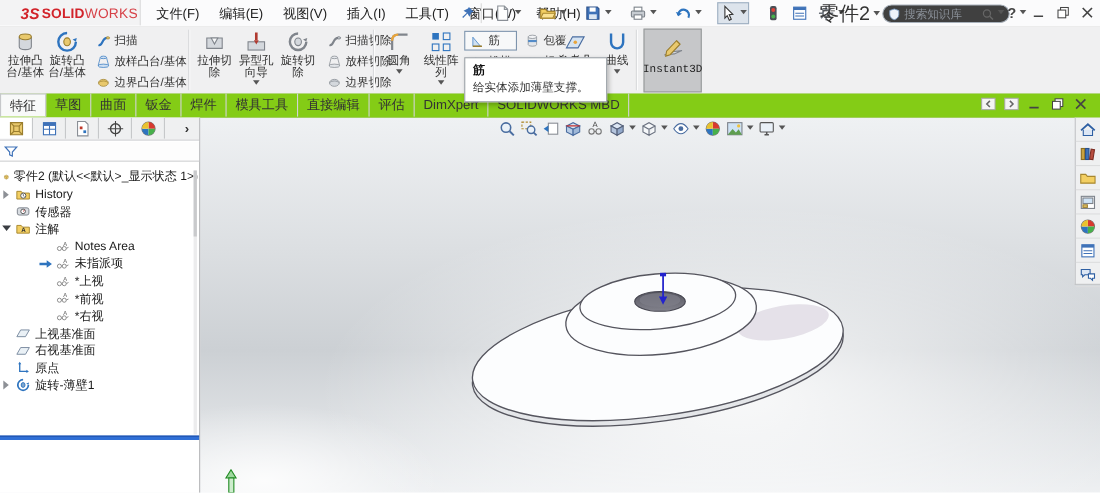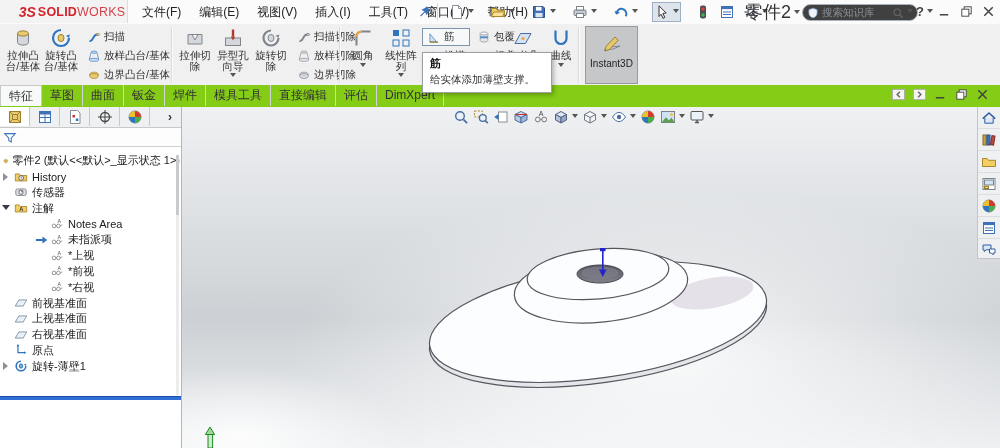--- a/index.html
+++ b/index.html
@@ -41,21 +41,21 @@
   .rib-group{position:absolute;top:0;height:61px;display:flex;align-items:flex-start;}
   .rib-big{width:38px;padding-top:3px;display:flex;flex-direction:column;align-items:center;cursor:default;}
   .rib-big .rlines{margin-top:1px;font-size:10.5px;line-height:10.5px;color:#333;text-align:center;word-break:break-all;width:38px;}
   .rib-big .caret{margin:2px 0 0 0;}
   .rib-stack{display:flex;flex-direction:column;margin-left:2px;padding-top:4px;}
   .rib-small{display:flex;align-items:center;height:16px;margin-bottom:1px;padding:0 4px;border:1px solid transparent;white-space:nowrap;}
   .rib-small .lbl{font-size:10.5px;color:#333;margin-left:3px;}
   .rib-small.hov{border-color:#7e94ad;background:#f7f8f9;}
   .rib-sep{position:absolute;top:3px;width:1px;height:55px;background:#d9dadc;box-shadow:1px 0 0 #fcfcfc;}
   #instant3d{position:absolute;left:585px;top:2px;width:53px;height:58px;background:#c6c7c9;border:1px solid #989a9c;
-             display:flex;flex-direction:column;align-items:center;padding-top:5px;box-sizing:border-box;}
+             display:flex;flex-direction:column;align-items:center;padding-top:5px;box-sizing:border-box;font-family:Liberation Mono, monospace;}
   #instant3d .lbl{font-size:10px;color:#222;margin-top:4px;}
   #rib-tooltip{position:absolute;left:422px;top:52px;width:114px;background:#fff;border:1px solid #9aa0a6;
                box-shadow:2px 2px 4px rgba(0,0,0,.25);padding:3px 7px 5px;z-index:60;}
   #rib-tooltip .tt-title{font-size:11px;font-weight:bold;color:#111;}
   #rib-tooltip .tt-text{font-size:10.5px;color:#333;margin-top:2px;white-space:nowrap;}
 
   
   #tabrow{position:absolute;left:0;top:85px;width:1000px;height:22px;background:#84cc16;border-bottom:1px solid #c9cbce;}
   #tabs{display:flex;height:22px;}
   .cmdtab{height:21px;line-height:21px;padding:0 8px;font-size:12px;color:#333;border-right:1px solid #d2d3d5;white-space:nowrap;cursor:default;}
@@ -483,20 +483,21 @@
     <div id="tabs">
         <span class="cmdtab active">特征</span>
         <span class="cmdtab">草图</span>
         <span class="cmdtab">曲面</span>
         <span class="cmdtab">钣金</span>
         <span class="cmdtab">焊件</span>
         <span class="cmdtab">模具工具</span>
         <span class="cmdtab">直接编辑</span>
         <span class="cmdtab">评估</span>
         <span class="cmdtab">DimXpert</span>
+        <span class="cmdtab">SOLIDWORKS MBD</span>
       </div>
     <div id="doc-controls">
         <span>
           <svg viewBox="0 0 16 16" xmlns="http://www.w3.org/2000/svg">
             <rect x="1.5" y="2.5" width="13" height="11" fill="#f4f4f4" stroke="#a9a9a9"></rect>
             <path d="M9.5 5l-3 3 3 3" fill="none" stroke="#666" stroke-width="1.5"></path>
           </svg>
         </span>
         <span>
           <svg viewBox="0 0 16 16" xmlns="http://www.w3.org/2000/svg">
@@ -836,28 +837,20 @@
             </svg>
           </span>
           <span class="tlabel">*右视</span>
         </div>
         <div class="trow" style="padding-left:14px">
           <span class="ic14">
             <svg viewBox="0 0 16 16" xmlns="http://www.w3.org/2000/svg">
               <path d="M1.5 11.5l4-7h9l-4 7z" fill="#e6eef5" fill-opacity=".85" stroke="#7b8ba0"></path>
             </svg>
           </span>
-          <span class="tlabel">前视基准面</span>
-        </div>
-        <div class="trow" style="padding-left:14px">
-          <span class="ic14">
-            <svg viewBox="0 0 16 16" xmlns="http://www.w3.org/2000/svg">
-              <path d="M1.5 11.5l4-7h9l-4 7z" fill="#e6eef5" fill-opacity=".85" stroke="#7b8ba0"></path>
-            </svg>
-          </span>
           <span class="tlabel">上视基准面</span>
         </div>
         <div class="trow" style="padding-left:14px">
           <span class="ic14">
             <svg viewBox="0 0 16 16" xmlns="http://www.w3.org/2000/svg">
               <path d="M1.5 11.5l4-7h9l-4 7z" fill="#e6eef5" fill-opacity=".85" stroke="#7b8ba0"></path>
             </svg>
           </span>
           <span class="tlabel">右视基准面</span>
         </div>

